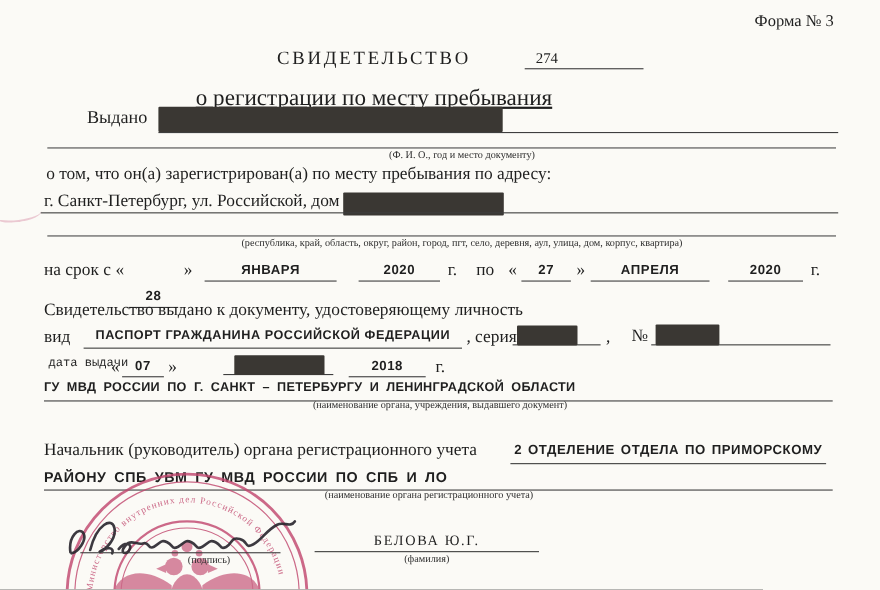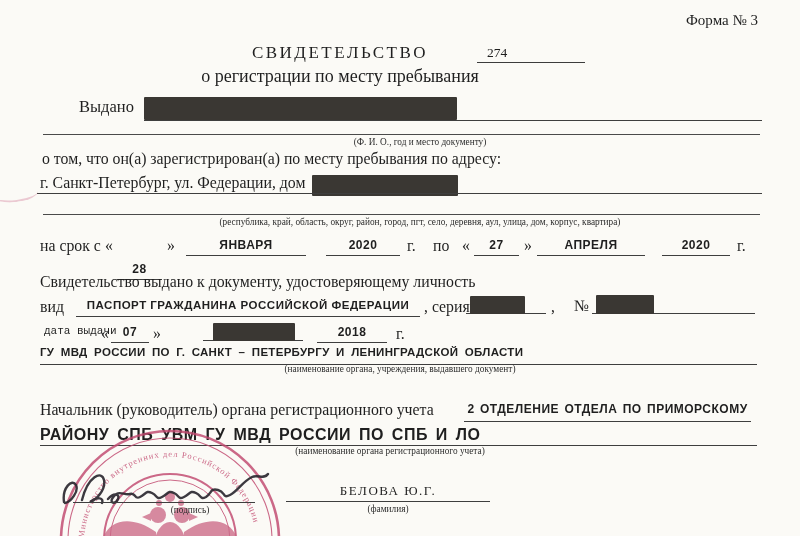--- a/index.html
+++ b/index.html
@@ -19,21 +19,21 @@
     position:absolute; border-bottom:1.5px solid #3e3e3e; text-align:center;
     font-family:"Liberation Sans", sans-serif; font-weight:bold; font-size:12px;
     letter-spacing:0.5px; white-space:nowrap;
   }
   .redaction{position:absolute; background:var(--redaction); border-radius:1px;}
   .hr{position:absolute; border-top:1.2px solid var(--line); height:0;}
   .thickline{position:absolute; border-top:1.6px solid #3e3e3e; height:0;}
   .form-no{font-size:15px; white-space:nowrap;}
   .title-block{text-align:center;}
   .title-main{font-size:17px; letter-spacing:2.5px; white-space:nowrap;}
-  .title-sub{font-size:18px; margin-top:3px; white-space:nowrap;}
+  .title-sub{font-size:21px; margin-top:13px; white-space:nowrap;text-decoration:underline;}
   .cert-no{border-bottom:1.4px solid #3c3c3c; font-size:13.5px; padding-left:10px; height:17px; text-align:left;}
   .bold-suffix{font-family:"Liberation Serif", serif; font-weight:bold; font-size:12.8px; white-space:nowrap; letter-spacing:0.2px;}
   .quote{font-size:15.8px;}
   .name-block{text-align:center;}
   .name-text{font-size:13px; letter-spacing:1.5px; border-bottom:1.5px solid #3e3e3e; padding-bottom:2px; font-family:"Liberation Serif", serif; white-space:nowrap;}
   .stamp-svg{color:var(--stamp);}
   .artifact{position:absolute; border-bottom:2px solid rgba(198,90,125,.30); border-radius:50%; transform:rotate(-7deg);}
 </style>
 </head>
 <body>
@@ -49,21 +49,21 @@
   <div class="abs cert-no" style="left:477px; top:45px; width:98px;">274</div>
 
   <div class="abs body-text" style="left:79px; top:97px; font-size:16.5px;">Выдано</div>
   <div class="redaction" style="left:144px; top:97px; width:313px; height:23px;"></div>
   <div class="thickline" style="left:144px; top:120px; width:618px;"></div>
 
   <div class="hr" style="left:43px; top:134px; width:717px;"></div>
   <div class="abs small-caption" style="left:250px; top:137px; width:340px;">(Ф. И. О., год и место документу)</div>
 
   <div class="abs body-text" style="left:42px; top:150px;">о том, что он(а) зарегистрирован(а) по месту пребывания по адресу:</div>
-  <div class="abs body-text" style="left:40px; top:174px;">г. Санкт-Петербург, ул. Федерации, дом</div>
+  <div class="abs body-text" style="left:40px; top:174px;">г. Санкт-Петербург, ул. Российской, дом</div>
   <div class="redaction" style="left:312px; top:175px; width:146px; height:21px;"></div>
   <div class="thickline" style="left:37px; top:193px; width:725px; border-top-width:1.4px;"></div>
 
   <div class="hr" style="left:43px; top:214px; width:717px;"></div>
   <div class="abs small-caption" style="left:110px; top:217px; width:620px;">(республика, край, область, округ, район, город, пгт, село, деревня, аул, улица, дом, корпус, квартира)</div>
 
   <div class="abs body-text" style="left:40px; top:237px;">на срок с</div>
   <div class="abs quote" style="left:105px; top:237px;">«</div>
   <div class="blank" style="left:117px; top:236px; width:45px; height:17px; padding-top:2px;margin-top:24px;">28</div>
   <div class="abs quote" style="left:167px; top:237px;">»</div>
@@ -97,21 +97,21 @@
   <div class="blank" style="left:203px; top:323px; width:100px; height:17px;"></div>
   <div class="redaction" style="left:213px; top:323px; width:82px; height:18px;"></div>
   <div class="blank" style="left:317px; top:323px; width:70px; height:17px; padding-top:2px;">2018</div>
   <div class="abs body-text" style="left:396px; top:325px;">г.</div>
 
   <div class="blank typed" style="left:40px; top:344px; width:717px; height:18px; text-align:left; font-size:11.5px; word-spacing:3px; padding-top:2px; letter-spacing:0.3px;">ГУ МВД РОССИИ ПО Г. САНКТ – ПЕТЕРБУРГУ И ЛЕНИНГРАДСКОЙ ОБЛАСТИ</div>
   <div class="abs small-caption" style="left:200px; top:364px; width:400px;">(наименование органа, учреждения, выдавшего документ)</div>
 
   <div class="abs body-text" style="left:40px; top:401px;">Начальник (руководитель) органа регистрационного учета</div>
   <div class="blank" style="left:464px; top:399px; width:287px; height:19px; font-size:12px; word-spacing:1.5px; padding-top:3px;">2 ОТДЕЛЕНИЕ ОТДЕЛА ПО ПРИМОРСКОМУ</div>
-  <div class="blank" style="left:40px; top:423px; width:717px; height:19px; text-align:left; font-size:16px; word-spacing:3px; padding-top:3px;">РАЙОНУ СПБ УВМ ГУ МВД РОССИИ ПО СПБ И ЛО</div>
+  <div class="blank" style="left:40px; top:423px; width:717px; height:19px; text-align:left; font-size:13px; word-spacing:3px; padding-top:3px;">РАЙОНУ СПБ УВМ ГУ МВД РОССИИ ПО СПБ И ЛО</div>
   <div class="abs small-caption" style="left:190px; top:446px; width:400px;">(наименование органа регистрационного учета)</div>
 
   <svg class="abs stamp-svg" style="left:56px; top:428px;" width="228" height="108" viewBox="0 0 228 108" aria-hidden="true">
     <g opacity="0.82">
       <circle cx="114" cy="112" r="109" fill="none" stroke="currentColor" stroke-width="2.6"></circle>
       <circle cx="114" cy="112" r="102" fill="none" stroke="currentColor" stroke-width="1.1"></circle>
       <circle cx="114" cy="112" r="66" fill="none" stroke="currentColor" stroke-width="2"></circle>
       <circle cx="114" cy="112" r="60" fill="none" stroke="currentColor" stroke-width="1"></circle>
       <path id="ringPath" d="M 28 112 A 86 86 0 1 1 162 186" fill="none"></path>
       <path id="codePath" d="M 34 146 A 87 87 0 0 0 194 146" fill="none"></path>

